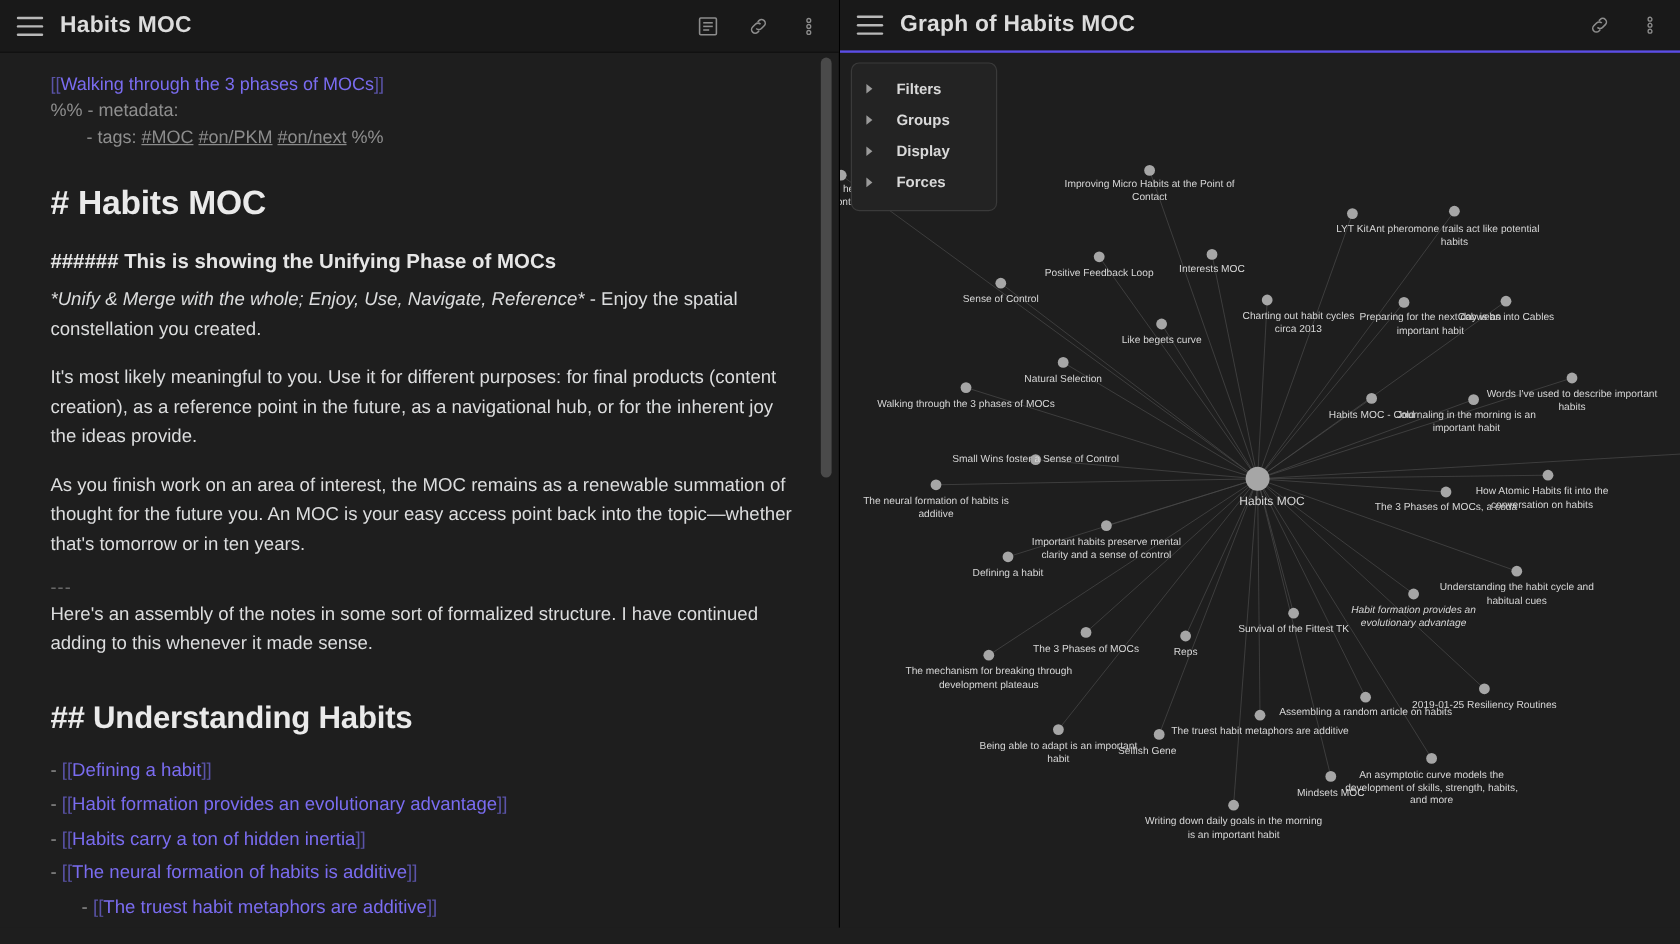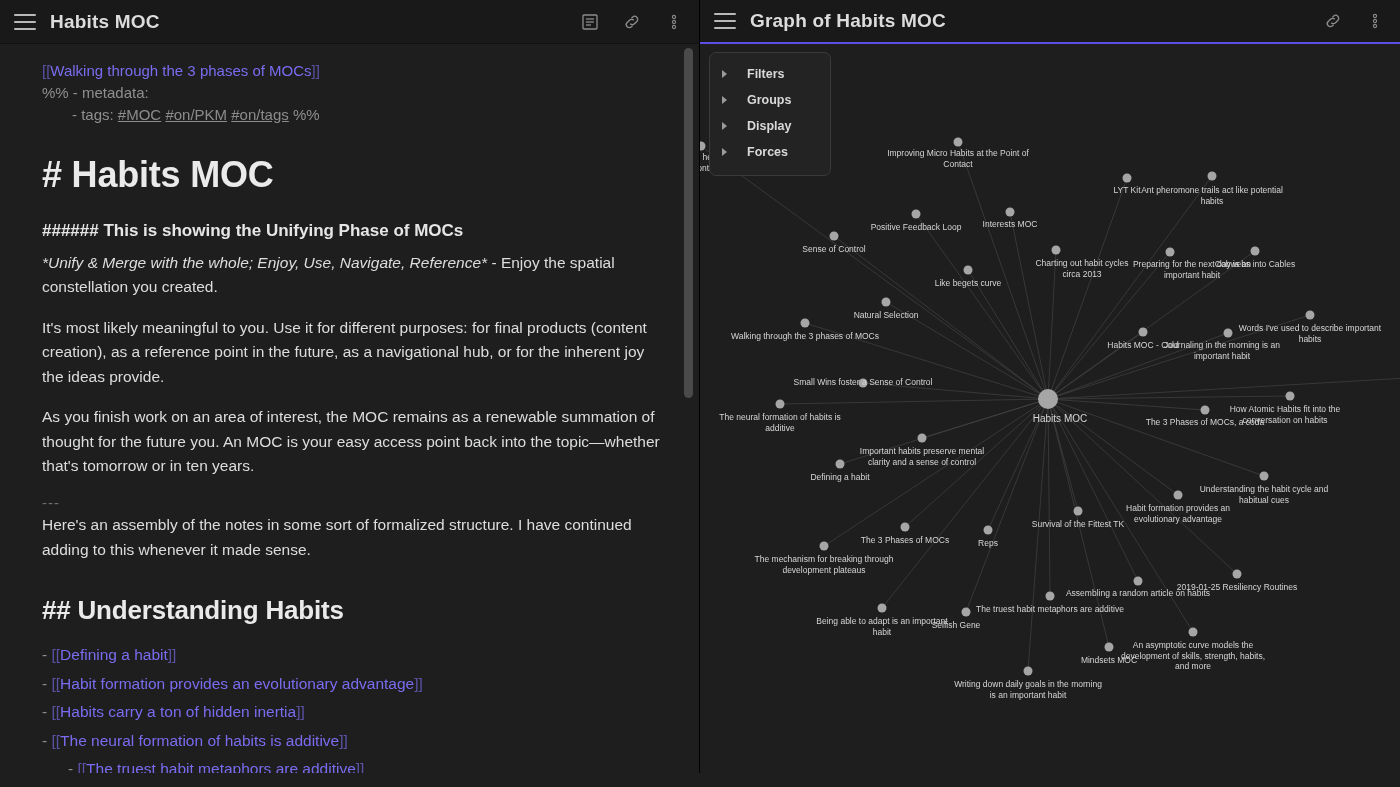--- a/index.html
+++ b/index.html
@@ -42,21 +42,21 @@
   }
   .note { color: #dcddde; font-size: 15.5px; line-height: 1.58; }
   .note p { margin-bottom: 16px; }
   .wikilink { color: #7a6cf0; }
   .brk { color: #5a53a8; }
   .cmt { color: #7d7d7d; }
   .tag { color: #8c8c8c; text-decoration: underline; }
   .mono-line { font-size: 15px; color: #8f8f8f; line-height: 1.45; }
   .mono-line .ind { display:inline-block; width: 30px; }
 
-  h1.nt { font-size: 36px; font-weight: bold; color: #eaeaea; margin: 22px 0 14px; letter-spacing:-.2px;}
+  h1.nt { font-size: 28px; font-weight: bold; color: #eaeaea; margin: 22px 0 14px; letter-spacing:-.2px;}
   h2.nt { font-size: 26px; font-weight: bold; color: #eaeaea; margin: 28px 0 12px; letter-spacing:-.2px;}
   h6.nt { font-size: 17px; font-weight: bold; color: #e6e6e6; margin: 4px 0 6px; }
   .ital { font-style: italic; }
   .hr-dashes { color:#6f6f6f; letter-spacing: 1px; font-size: 15px; line-height:1.1; margin-bottom:2px;}
 
   ul.nt { list-style: none; }
   ul.nt li { margin: 4px 0; font-size: 15.5px; color: #9a9a9a; }
   ul.nt li.lvl2 { padding-left: 26px; }
   .dash { color:#8e8e8e; }
 
@@ -128,21 +128,21 @@
       <div class="note">
 
         <div class="mono-line">
           <span class="brk">[[</span><span class="wikilink">Walking through the 3 phases of MOCs</span><span class="brk">]]</span>
         </div>
         <div class="mono-line cmt">%% - metadata:</div>
         <div class="mono-line cmt">
           <span class="ind"></span><span>- tags:</span>
           <span class="tag">#MOC</span>
           <span class="tag">#on/PKM</span>
-          <span class="tag">#on/tags</span>
+          <span class="tag">#on/next</span>
           <span>%%</span>
         </div>
 
         <h1 class="nt"># Habits MOC</h1>
         <h6 class="nt">###### This is showing the Unifying Phase of MOCs</h6>
         <p>
           <span class="ital">*Unify &amp; Merge with the whole; Enjoy, Use, Navigate, Reference*</span><span> - Enjoy the spatial constellation you created.</span>
         </p>
         <p>It's most likely meaningful to you. Use it for different purposes: for final products (content creation), as a reference point in the future, as a navigational hub, or for the inherent joy the ideas provide.</p>
         <p>As you finish work on an area of interest, the MOC remains as a renewable summation of thought for the future you. An MOC is your easy access point back into the topic—whether that's tomorrow or in ten years.</p>
@@ -286,21 +286,21 @@
           <div class="nlabel" style="left: 505px; top: 371px;">The 3 Phases of MOCs, a coda</div>
           <div class="node" style="left: 222px; top: 392px; width: 9px; height: 9px; background: rgb(166, 166, 166);"></div>
           <div class="nlabel" style="left: 222px; top: 400px;">Important habits preserve mental
 clarity and a sense of control</div>
           <div class="node" style="left: 140px; top: 418px; width: 9px; height: 9px; background: rgb(166, 166, 166);"></div>
           <div class="nlabel" style="left: 140px; top: 426px;">Defining a habit</div>
           <div class="node" style="left: 564px; top: 430px; width: 9px; height: 9px; background: rgb(166, 166, 166);"></div>
           <div class="nlabel" style="left: 564px; top: 438px;">Understanding the habit cycle and
 habitual cues</div>
           <div class="node" style="left: 478px; top: 449px; width: 9px; height: 9px; background: rgb(166, 166, 166);"></div>
-          <div class="nlabel" style="left: 478px; top: 457px;">Habit formation provides an
+          <div class="nlabel" style="left: 478px; top: 457px; font-style: italic;">Habit formation provides an
 evolutionary advantage</div>
           <div class="node" style="left: 378px; top: 465px; width: 9px; height: 9px; background: rgb(166, 166, 166);"></div>
           <div class="nlabel" style="left: 378px; top: 473px;">Survival of the Fittest TK</div>
           <div class="node" style="left: 205px; top: 481px; width: 9px; height: 9px; background: rgb(166, 166, 166);"></div>
           <div class="nlabel" style="left: 205px; top: 489px;">The 3 Phases of MOCs</div>
           <div class="node" style="left: 288px; top: 484px; width: 9px; height: 9px; background: rgb(166, 166, 166);"></div>
           <div class="nlabel" style="left: 288px; top: 492px;">Reps</div>
           <div class="node" style="left: 124px; top: 500px; width: 9px; height: 9px; background: rgb(166, 166, 166);"></div>
           <div class="nlabel" style="left: 124px; top: 508px;">The mechanism for breaking through
 development plateaus</div>

